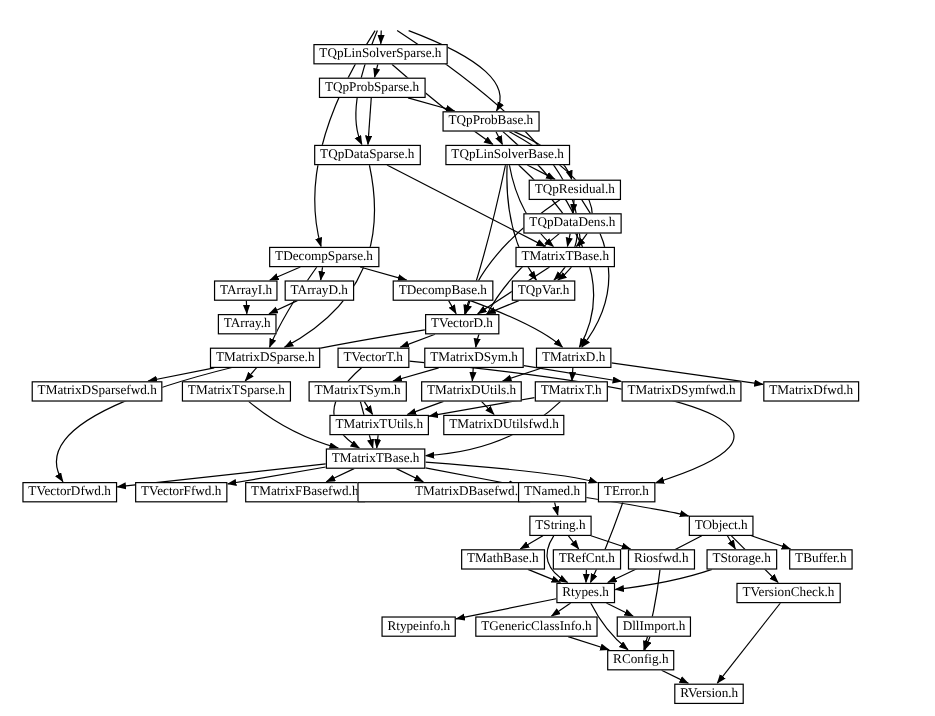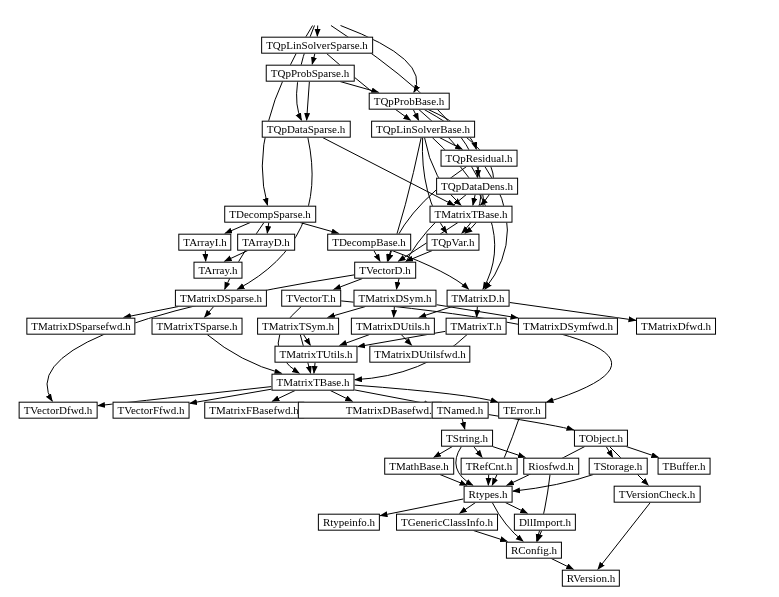--- a/index.html
+++ b/index.html
@@ -118,21 +118,21 @@
     <div class="node" style="left: 306px; top: 129px;">TQpDataSparse.h</div>
     <div class="node" style="left: 423px; top: 129px;">TQpLinSolverBase.h</div>
     <div class="node" style="left: 479px; top: 158px;">TQpResidual.h</div>
     <div class="node" style="left: 477px; top: 186px;">TQpDataDens.h</div>
     <div class="node" style="left: 270px; top: 214px;">TDecompSparse.h</div>
     <div class="node" style="left: 471px; top: 214px;">TMatrixTBase.h</div>
     <div class="node" style="left: 205px; top: 242px; text-align: center;">TArrayI.h</div>
     <div class="node" style="left: 266px; top: 242px;">TArrayD.h</div>
     <div class="node" style="left: 369px; top: 242px;">TDecompBase.h</div>
     <div class="node" style="left: 453px; top: 242px;">TQpVar.h</div>
-    <div class="node" style="left: 218px; top: 270px;">TArray.h</div>
+    <div class="node" style="left: 206px; top: 270px;">TArray.h</div>
     <div class="node" style="left: 385px; top: 270px;">TVectorD.h</div>
     <div class="node" style="left: 221px; top: 298px;">TMatrixDSparse.h</div>
     <div class="node" style="left: 311px; top: 298px;">TVectorT.h</div>
     <div class="node" style="left: 395px; top: 298px;">TMatrixDSym.h</div>
     <div class="node" style="left: 478px; top: 298px;">TMatrixD.h</div>
     <div class="node" style="left: 81px; top: 326px;">TMatrixDSparsefwd.h</div>
     <div class="node" style="left: 197px; top: 326px;">TMatrixTSparse.h</div>
     <div class="node" style="left: 298px; top: 326px;">TMatrixTSym.h</div>
     <div class="node" style="left: 393px; top: 326px;">TMatrixDUtils.h</div>
     <div class="node" style="left: 476px; top: 326px;">TMatrixT.h</div>

